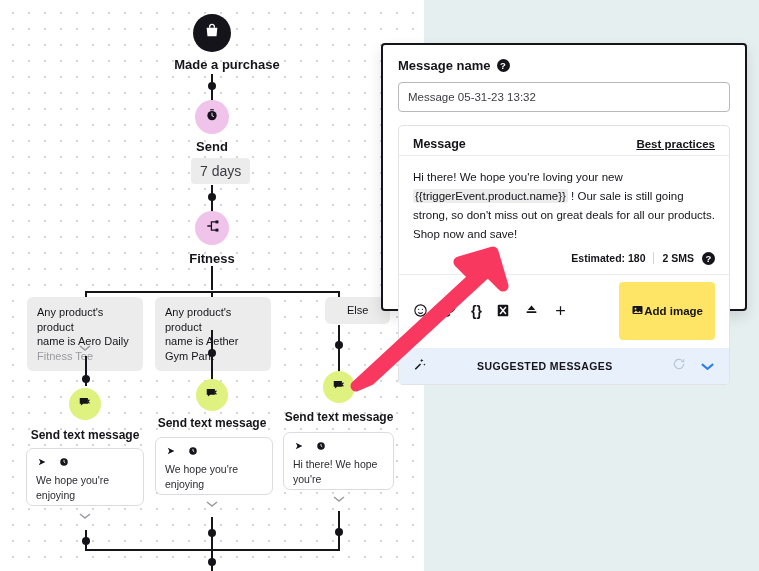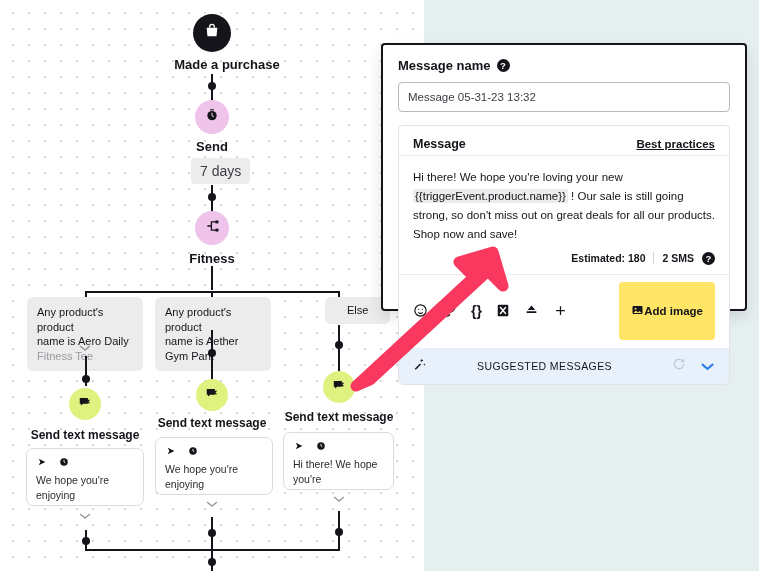--- a/index.html
+++ b/index.html
@@ -103,21 +103,21 @@
     margin-left: auto; background: #ffe565; border: none; border-radius: 4px;
     font-family: "Liberation Sans", sans-serif;
     font-size: 11.5px; font-weight: bold; color: #15141a;
     padding: 22px 12px; display: flex; align-items: center; cursor: pointer;
   }
   .suggest-bar {
     display: flex; align-items: center; gap: 9px;
     background: #e8f0fb; border-radius: 0 0 5px 5px;
     padding: 9px 14px; margin: 0;
   }
-  .suggest-bar .lbl { font-size: 10.5px; font-weight: normal; letter-spacing: .4px; color: #15141a; padding-left: 41px; }
+  .suggest-bar .lbl { font-size: 10.5px; font-weight: bold; letter-spacing: .4px; color: #15141a; padding-left: 41px; }
   .suggest-bar .right { margin-left: auto; display: flex; align-items: center; gap: 14px; }
 
   #arrow { position: absolute; left: 0; top: 0; width: 759px; height: 571px; pointer-events: none; }
 </style>
 </head>
 <body>
 
 <div id="root">
 
   <div id="rightpane"></div>

